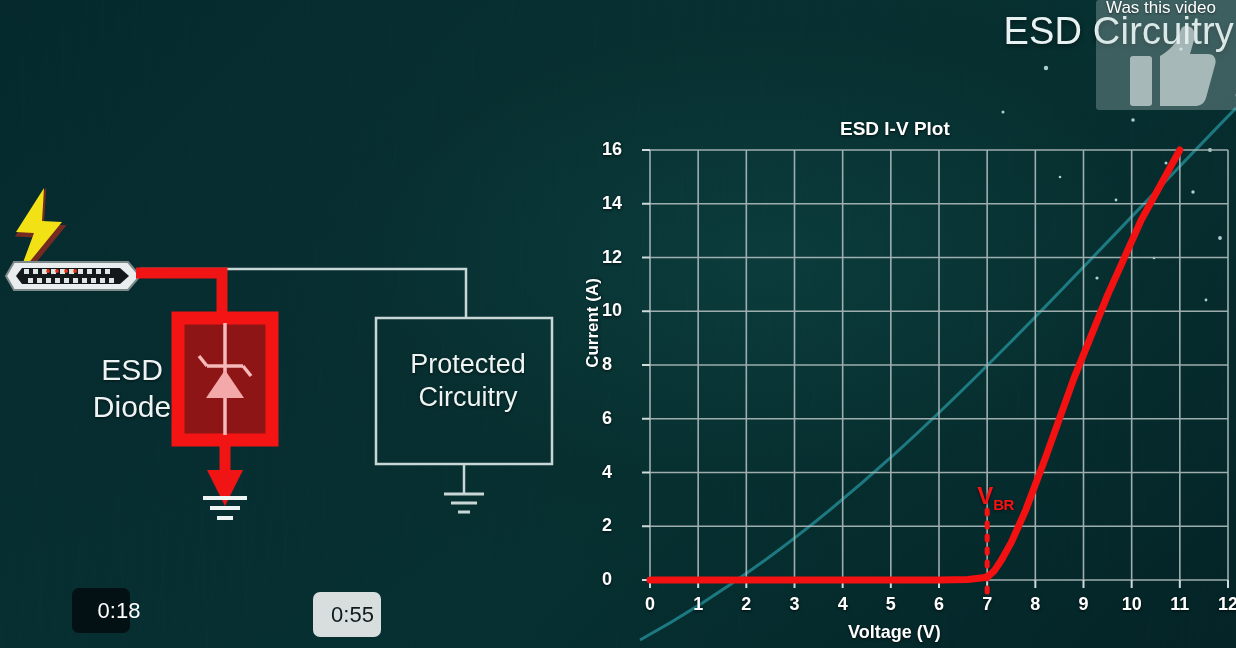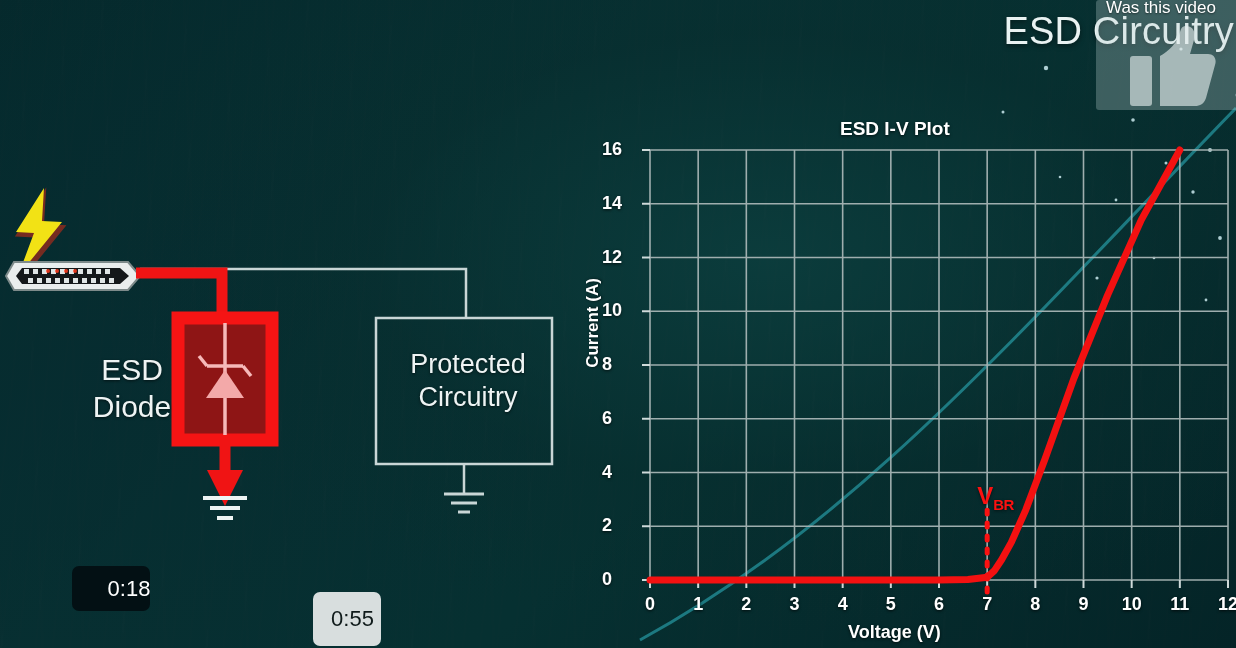--- a/index.html
+++ b/index.html
@@ -107,23 +107,23 @@
     text-shadow: 0 1px 3px rgba(0,0,0,.6);
     white-space: nowrap;
   }
   #vbr-annotation .sub { font-size: 15px; vertical-align: sub; letter-spacing: -0.5px; }
 
   
   .timestamp {
     position: absolute; border-radius: 7px;
     font-size: 22px; display: flex; align-items: center; justify-content: center;
   }
-  #timestamp-current { left: 72px; top: 566px; width: 78px; height: 45px;
+  #timestamp-current { left: 72px; top: 588px; width: 58px; height: 45px;
     background: #031014; color: #ffffff; padding-left: 36px; }
-  #timestamp-total { left: 313px; top: 592px; width: 68px; height: 54px;
+  #timestamp-total { left: 313px; top: 592px; width: 68px; height: 45px;
     background: #d8dede; color: #101b1b; padding-left: 11px; }
 </style>
 </head>
 <body>
 
 <div id="stage">
   <div id="bg-texture"></div>
 
   <svg style="position:absolute;left:0;top:0;width:1236px;height:648px;pointer-events:none;">
     <path d="M 640 640 C 860 520, 1020 330, 1236 108" fill="none" stroke="#2fb8c4" stroke-width="3" opacity="0.55"></path>

